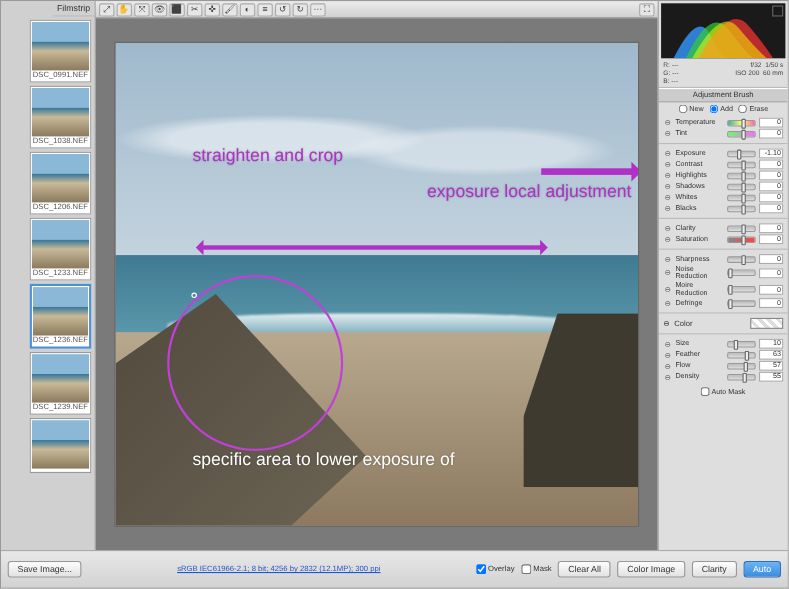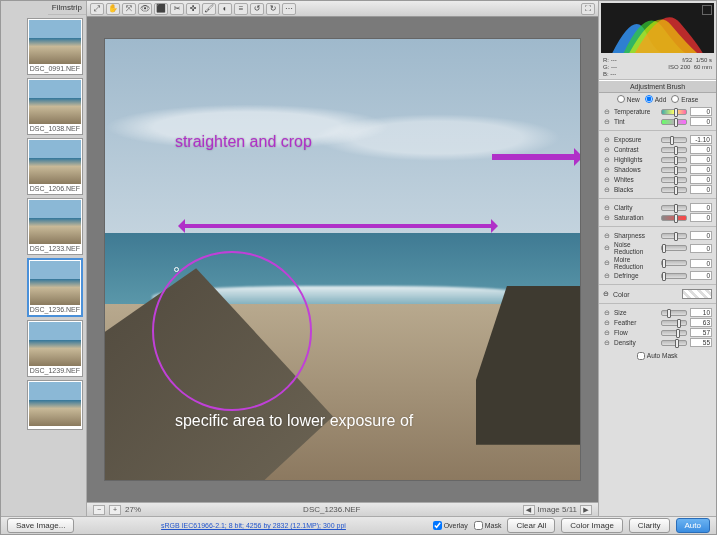--- a/index.html
+++ b/index.html
@@ -76,21 +76,21 @@
   .srow .thumbk { position:absolute; top:-2px; width:4px; height:9px; background:#eee; border:1px solid #666; border-radius:1px; }
   .srow .val { width:22px; text-align:right; font-size:6.5px; border:1px solid #aaa; background:#fff; padding:0 1px; }
   .srow .ico { width:8px; font-size:7px; text-align:center; color:#666; }
   .sep { height:1px; background:#bbb; margin:2px 0; }
   .color-row { display:flex; align-items:center; gap:4px; padding:2px 4px; }
   .swatch { width:30px; height:10px; border:1px solid #888; background: repeating-linear-gradient(45deg,#fff,#fff 3px,#ddd 3px,#ddd 6px); }
   .check-row { text-align:center; padding:3px; font-size:6.5px; }
   .check-row input { width:8px; height:8px; vertical-align:middle; }
 
   
-  .bottom { height:18px; background: linear-gradient(#e8e8e8,#d2d2d2); border-top:1px solid #aaa; display:flex; align-items:center; padding:0 6px; gap:6px; font-size:8px; }
+  .bottom { height:34px; background: linear-gradient(#e8e8e8,#d2d2d2); border-top:1px solid #aaa; display:flex; align-items:center; padding:0 6px; gap:6px; font-size:8px; }
   .btn { padding:2px 8px; border:1px solid #999; border-radius:3px; background: linear-gradient(#fdfdfd,#e2e2e2); font-size:8px; color:#333; }
   .btn.primary { background: linear-gradient(#6bb3f2,#3b8de0); color:#fff; border-color:#2a6db8; }
   .bottom .profile { flex:1; text-align:center; color:#2255cc; text-decoration:underline; font-size:7px; }
   .chk { display:flex; align-items:center; gap:2px; font-size:7px; }
   .chk input { width:9px; height:9px; }
 </style>
 </head>
 <body>
 
 <div class="app">
@@ -167,37 +167,25 @@
             <defs>
                 <marker id="ah" markerWidth="8" markerHeight="8" refX="4" refY="4" orient="auto">
                   <path d="M0,0 L8,4 L0,8 Z" fill="#b030c8"></path>
                 </marker>
               </defs>
             <line x1="40" y1="85" x2="5" y2="5" stroke="#b030c8" stroke-width="6" marker-end="url(#ah)"></line>
           </svg>
           <div class="anno" style="left:70px; top:94px;">straighten and crop</div>
           <div class="hline"></div>
           <div class="arrow-r"></div>
+          <div class="anno" style="right:6px; top:29%; text-align:right;">exposure local adjustment</div>
           <div class="circle">
               <div class="dot"></div>
             </div>
           <div class="anno" style="left:70px; bottom:50px; color:#fff;">specific area to lower exposure  of</div>
-        </div>
-      </div>
-      <div class="statusbar">
-        <div class="zoom">
-          <span class="arrowbtn">−</span>
-          <span class="arrowbtn">+</span>
-          <span>27%</span>
-        </div>
-        <div class="fn">DSC_1236.NEF</div>
-        <div class="nav">
-          <span class="arrowbtn">◀</span>
-          <span>Image 5/11</span>
-          <span class="arrowbtn">▶</span>
         </div>
       </div>
     </div>
 
     <div class="rpanel">
       <div class="histo">
         <div class="expand-i"></div>
         <svg viewBox="0 0 100 50" preserveAspectRatio="none">
           <path d="M10,50 Q30,5 40,30 T60,50 Z" fill="#39f" opacity=".8"></path>
           <path d="M20,50 Q40,2 55,25 T75,50 Z" fill="#3c3" opacity=".7"></path>

